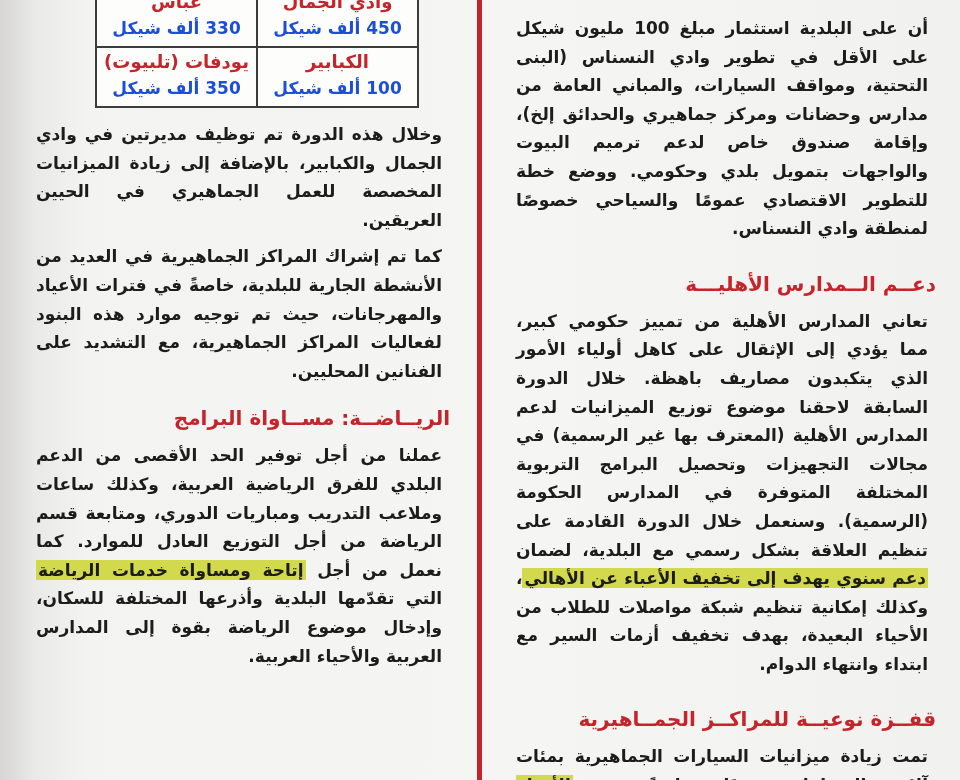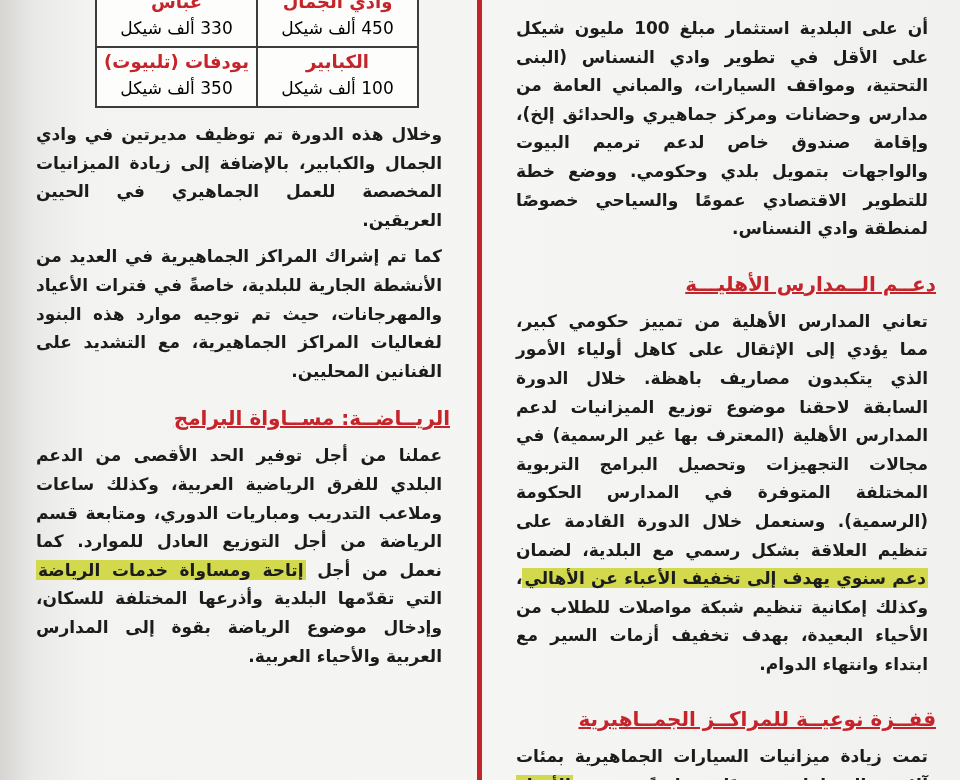--- a/index.html
+++ b/index.html
@@ -22,34 +22,33 @@
   .table-wrap { position:absolute; left:95px; top:-14px; width:324px; direction:rtl; }
   .budget-table { border-collapse:collapse; width:100%; background:#fdfdfc; }
   .budget-table td {
     border:2px solid #3c3c3c;
     width:50%;
     padding:1px 6px 5px;
     text-align:center;
     vertical-align:middle;
   }
   .cell-name  { color:#c5242b; font-weight:bold; font-size:18px; line-height:26px; }
-  .cell-value { color:#000000; font-weight:400; font-size:17px; line-height:26px; }
+  .cell-value { color:#1d4ed8; font-weight:700; font-size:17px; line-height:26px; }
   
   .col { position:absolute; text-align:justify; font-size:17px; line-height:28.6px; font-weight:600; }
   .col-left  { left:28px;  top:112px; width:422px; }
   .col-right { right:24px; top:6px;   width:428px; }
   .col p { margin:8px; }
   .col h2 {
     color:#c5242b;
     font-size:20px;
     font-weight:bold;
     margin:18px 0 7px;
     text-align:right;
     line-height:30px;
-    text-decoration:underline;
   }
   .col-right h2 { margin-top:26px; }
   .hl {
     background:#d2d94d;
     padding:0 2px;
     -webkit-box-decoration-break:clone;
     box-decoration-break:clone;
   }
 </style>
 </head>

